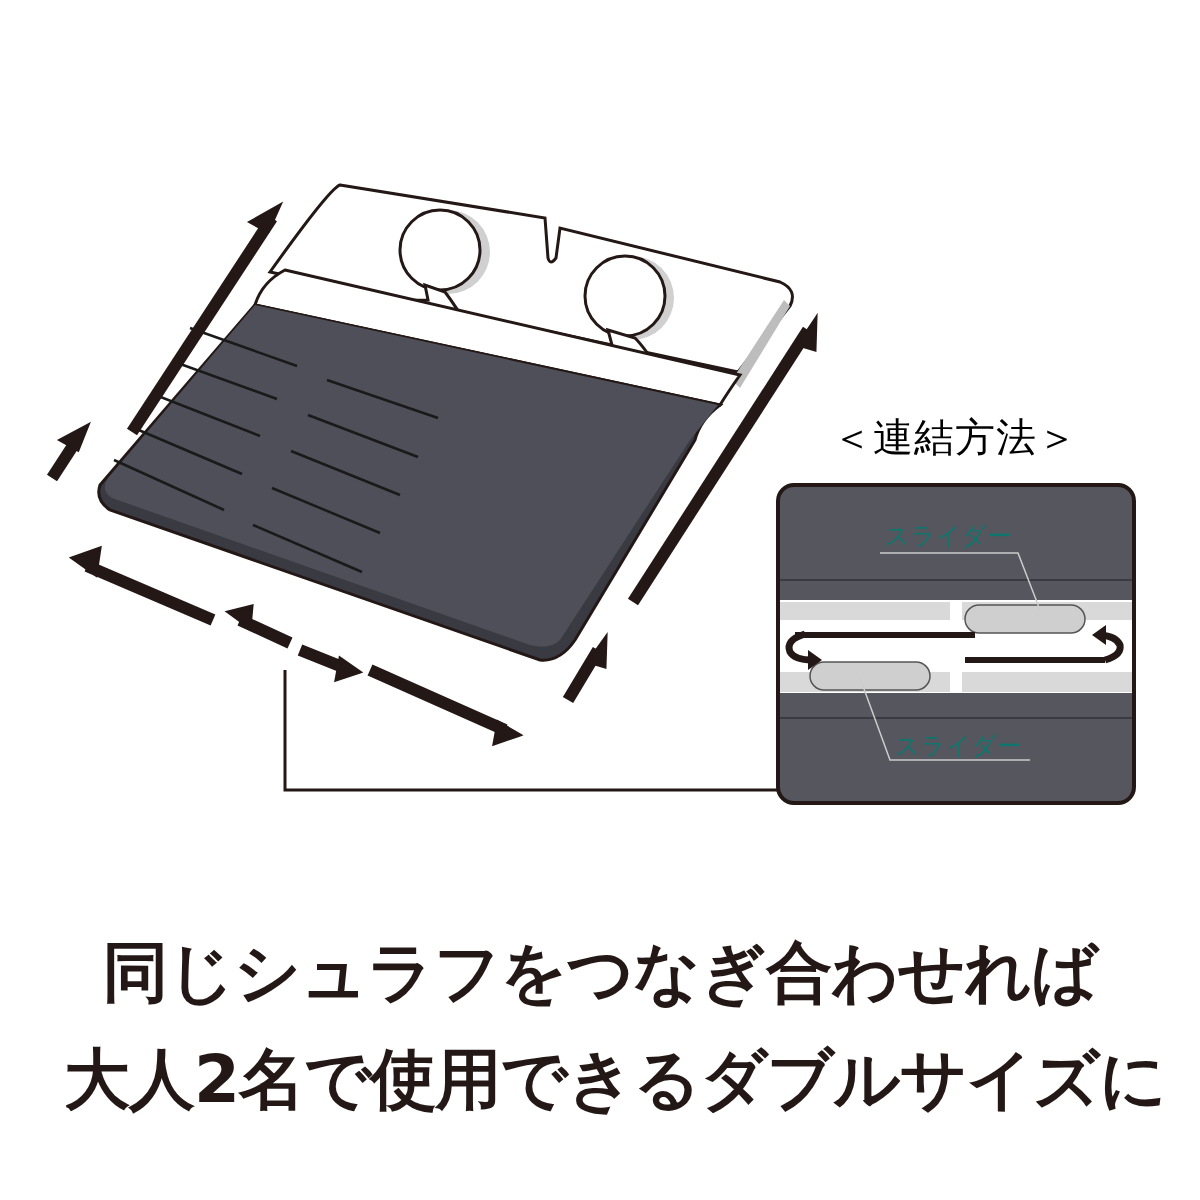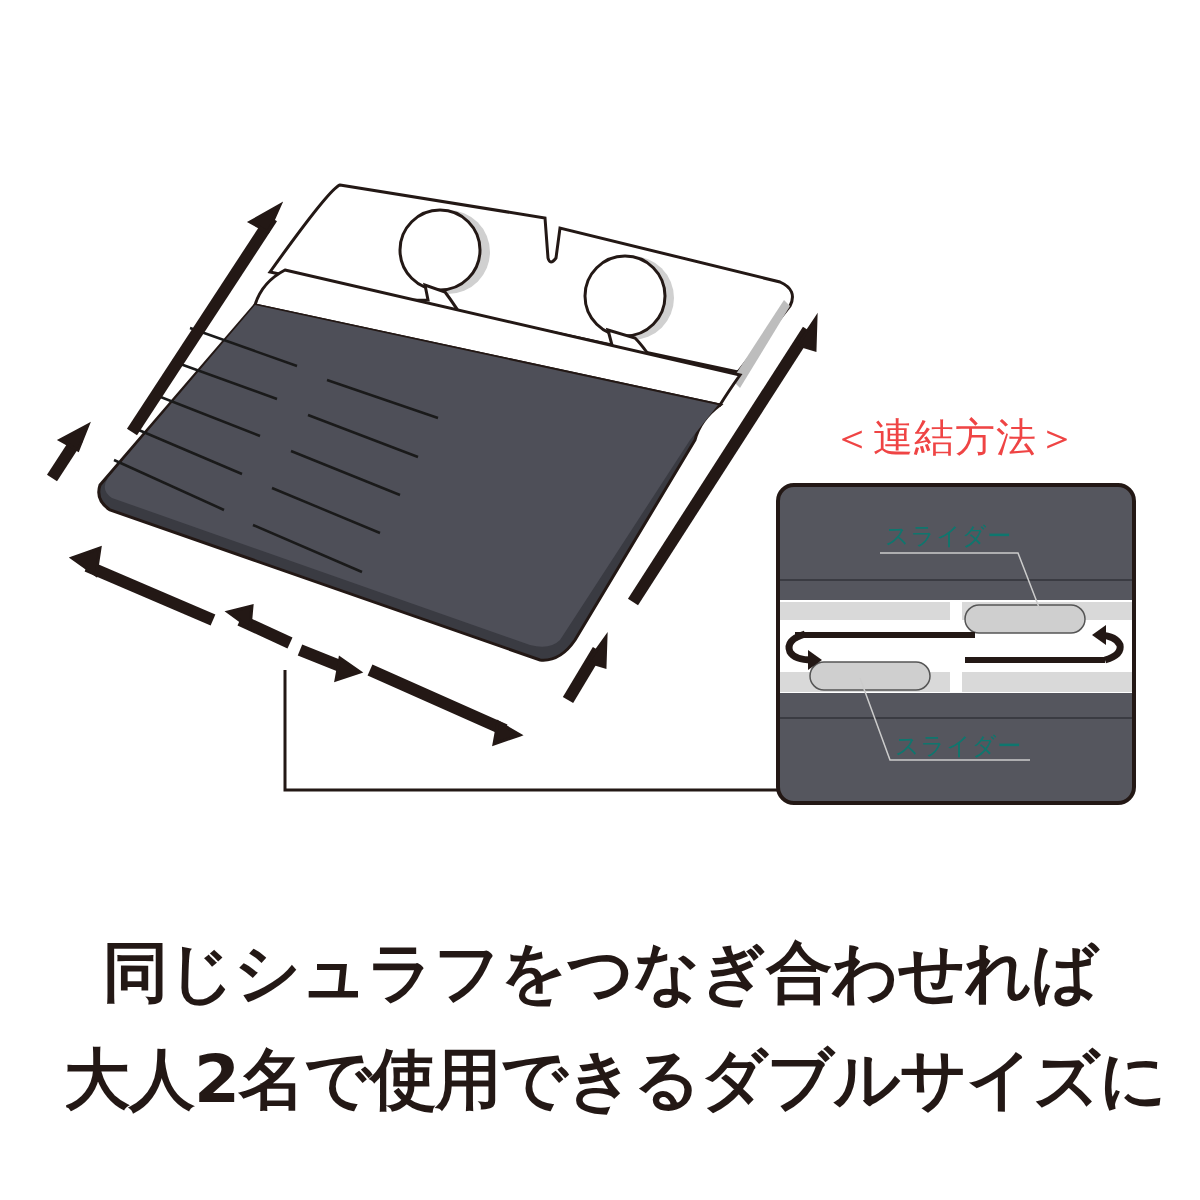--- a/index.html
+++ b/index.html
@@ -1,18 +1,18 @@
 <!DOCTYPE html>
 <html><head>
 <meta charset="utf-8">
 <style>
   html,body{margin:0;padding:0;background:#fff;}
   body{width:1200px;height:1200px;position:relative;overflow:hidden;font-family:"DejaVu Sans",sans-serif;}
   #illus{position:absolute;left:0;top:0;width:1200px;height:900px;}
-  .title-label{position:absolute;left:780px;top:410px;width:350px;text-align:center;font-size:40px;color:#ef4444;letter-spacing:1px;}
+  .title-label{position:absolute;left:780px;top:410px;width:350px;text-align:center;font-size:40px;color:#000000;letter-spacing:1px;}
   .slider-label{position:absolute;font-size:24px;color:#0f766e;letter-spacing:1px;}
   .caption{position:absolute;left:0;width:1200px;text-align:center;font-size:66px;font-weight:bold;color:#231815;letter-spacing:-1px;}
 </style>
 </head>
 <body>
 
 <svg id="illus" viewBox="0 0 1200 900" xmlns="http://www.w3.org/2000/svg">
 
   <g>
     <path d="M340 185 L545 218 L548 258 Q550 266 556 258 L560 228 L780 282 Q798 290 790 306 L738 372 L270 272 Q330 188 340 185 Z" fill="#fff" stroke="#231815" stroke-width="3"></path>

